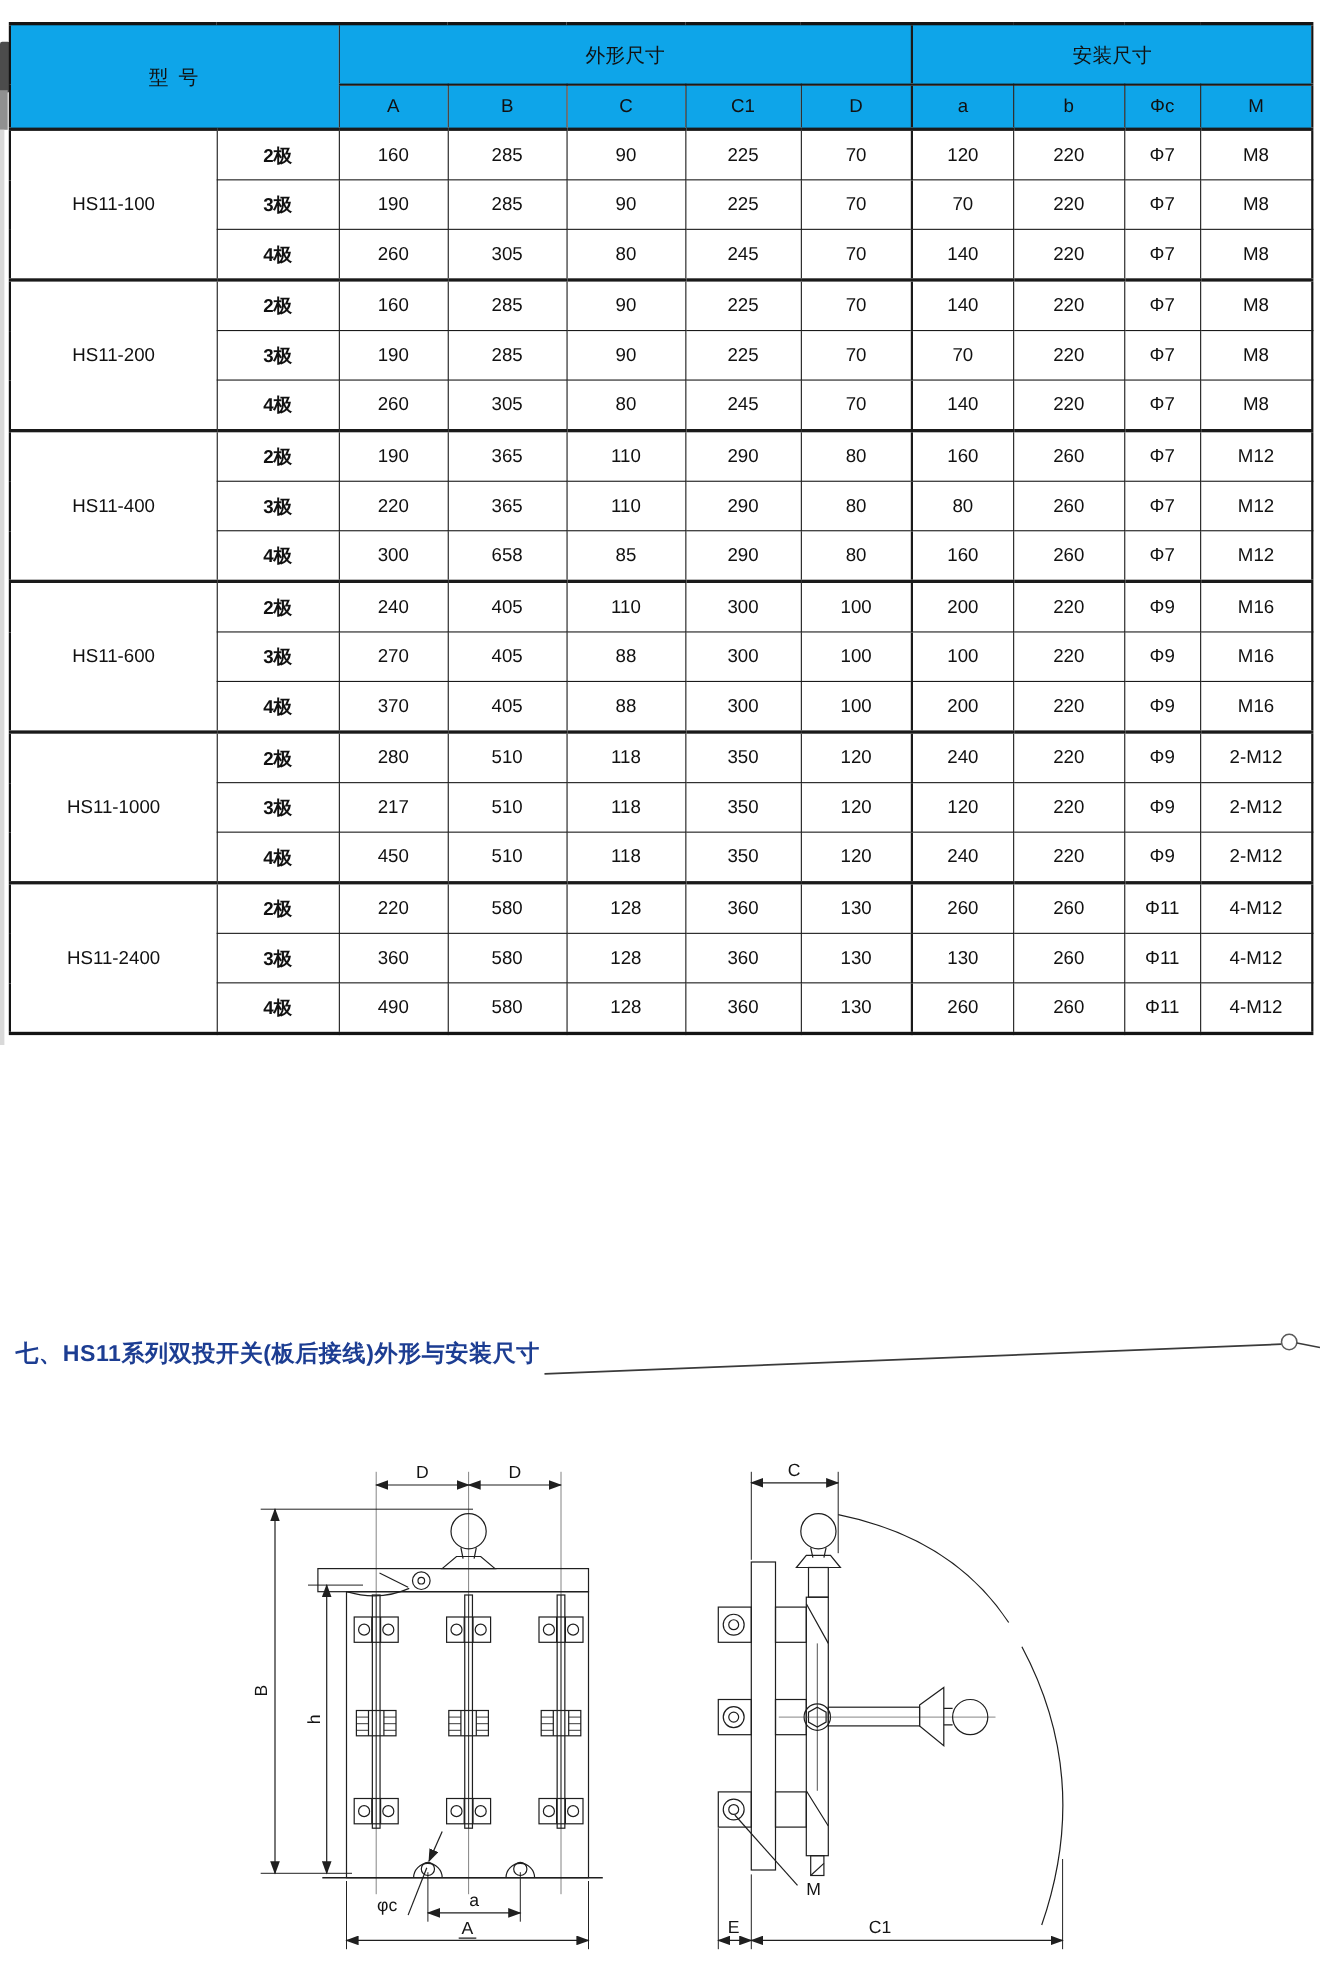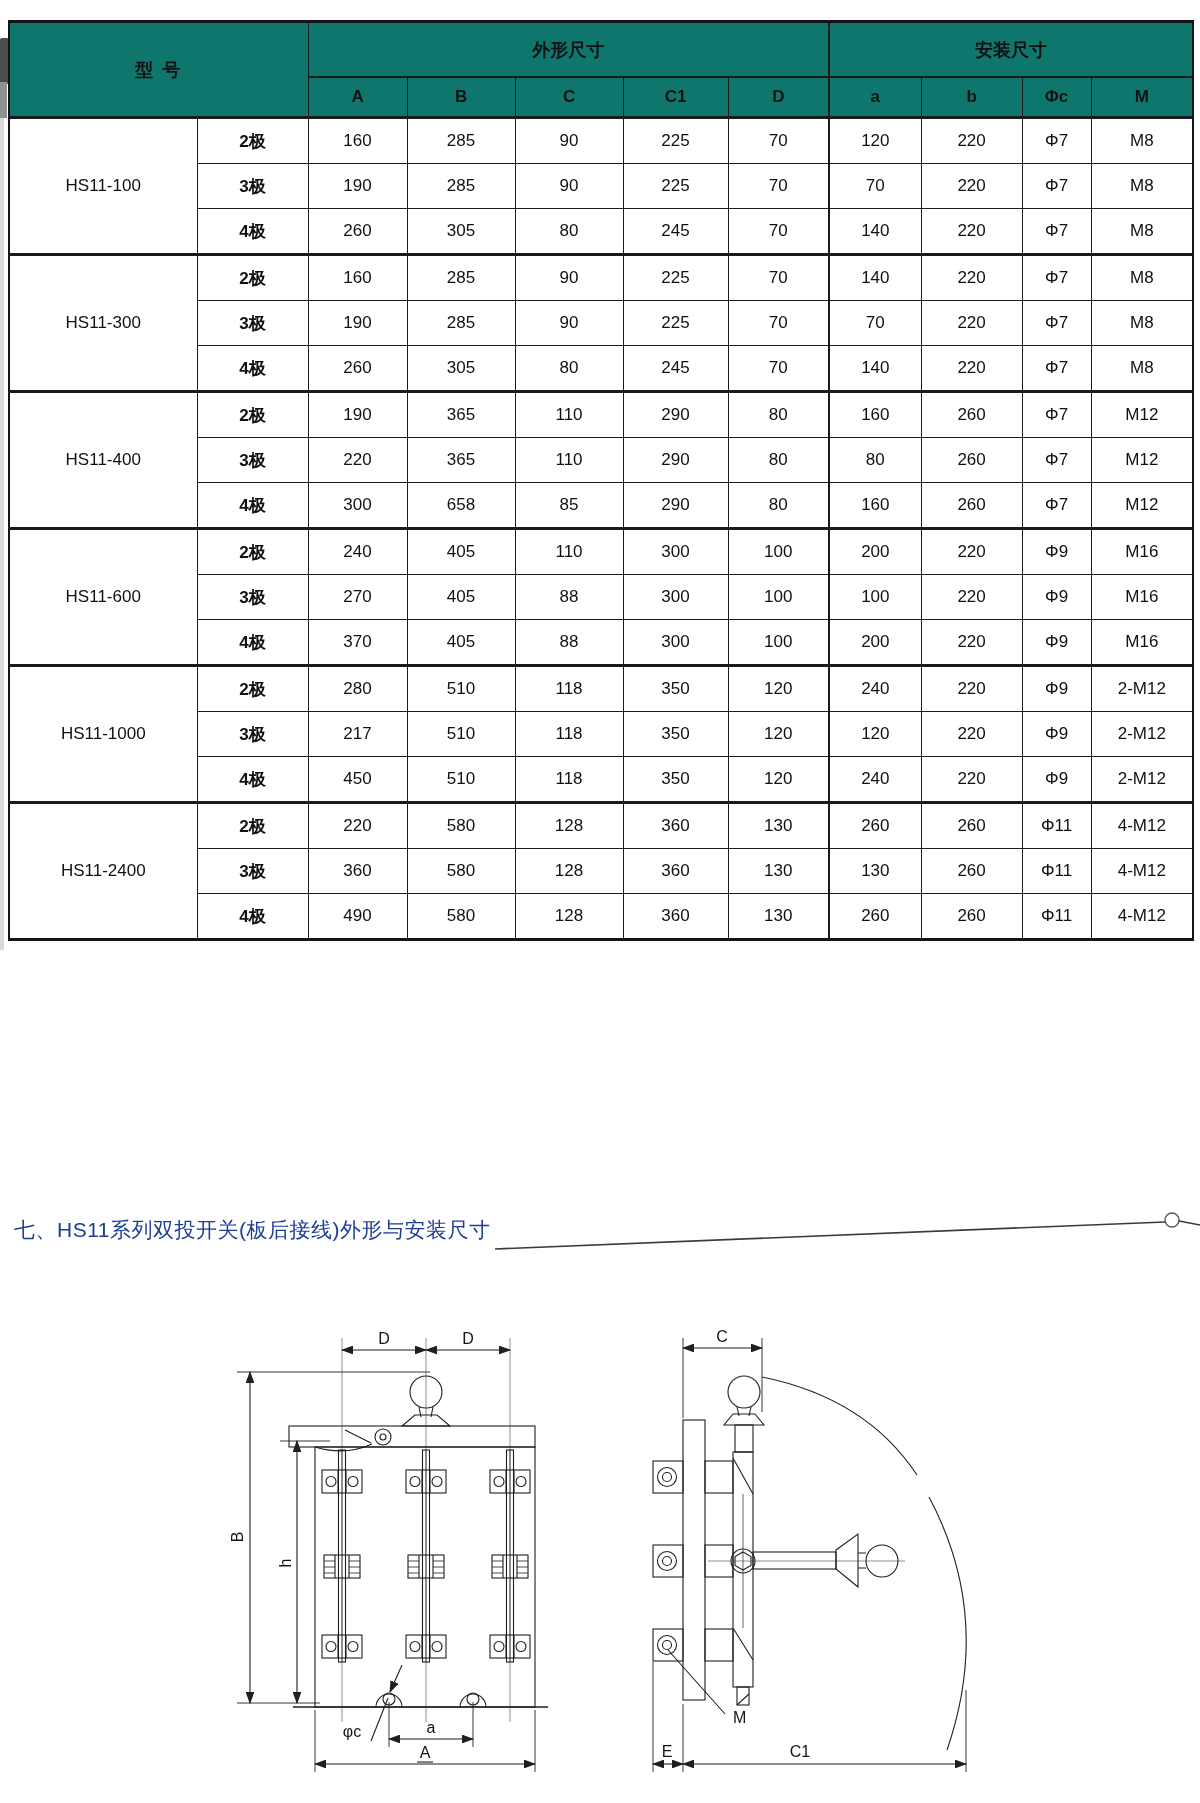--- a/index.html
+++ b/index.html
@@ -9,32 +9,32 @@
   
   .art-dark{position:absolute;left:0;top:38px;width:9px;height:46px;background:#4c4c4c;border-radius:2px;}
   .art-mid{position:absolute;left:0;top:82px;width:7px;height:36px;background:#909090;}
   .art-strip{position:absolute;left:0;top:118px;width:4px;height:832px;background:#d9d9d9;}
 
   
   table.dim{position:absolute;left:8px;top:20px;width:1184px;border-collapse:collapse;table-layout:fixed;
             border:2px solid #141414;border-top-width:3px;border-bottom-width:3px;}
   table.dim th,table.dim td{border:1px solid #1a1a1a;text-align:center;vertical-align:middle;
             font-size:17px;padding:0;overflow:hidden;white-space:nowrap;}
-  table.dim thead th{background:#0f766e;font-weight:bold;}
+  table.dim thead th{background:#0ea5e9;font-weight:normal;}
   tr.hgroup th{height:53px;font-size:18px;border-bottom-width:2px;}
   tr.hsub th{height:38px;border-bottom-width:2px;}
   th.modelhead{font-size:18px;letter-spacing:2px;}
   tbody td{height:44px;background:#fff;}
   tbody tr.group-start td{border-top-width:3px;}
   .grp{border-left-width:2px !important;}
   td.model{font-size:17px;}
   td.pole{font-size:16px;font-weight:bold;}
 
   
-  .heading{position:absolute;left:14px;top:1216px;width:900px;font-size:21px;font-weight:normal;
+  .heading{position:absolute;left:14px;top:1216px;width:900px;font-size:21px;font-weight:bold;
            color:#1c3d92;letter-spacing:0.5px;}
 
   
   .curl{position:absolute;left:0;top:1200px;width:1200px;height:60px;}
 
   
   .drawings{position:absolute;left:180px;top:1330px;width:880px;height:473px;}
   .drawings text{font-family:"Liberation Sans","DejaVu Sans",sans-serif;font-size:16px;fill:#141414;}
 </style>
 </head>
@@ -110,21 +110,21 @@
           <td>305</td>
           <td>80</td>
           <td>245</td>
           <td>70</td>
           <td class="grp">140</td>
           <td>220</td>
           <td>Φ7</td>
           <td>M8</td>
         </tr>
         <tr class="group-start">
-          <td rowspan="3" class="model">HS11-300</td>
+          <td rowspan="3" class="model">HS11-200</td>
           <td class="pole">2极</td>
           <td>160</td>
           <td>285</td>
           <td>90</td>
           <td>225</td>
           <td>70</td>
           <td class="grp">140</td>
           <td>220</td>
           <td>Φ7</td>
           <td>M8</td>

